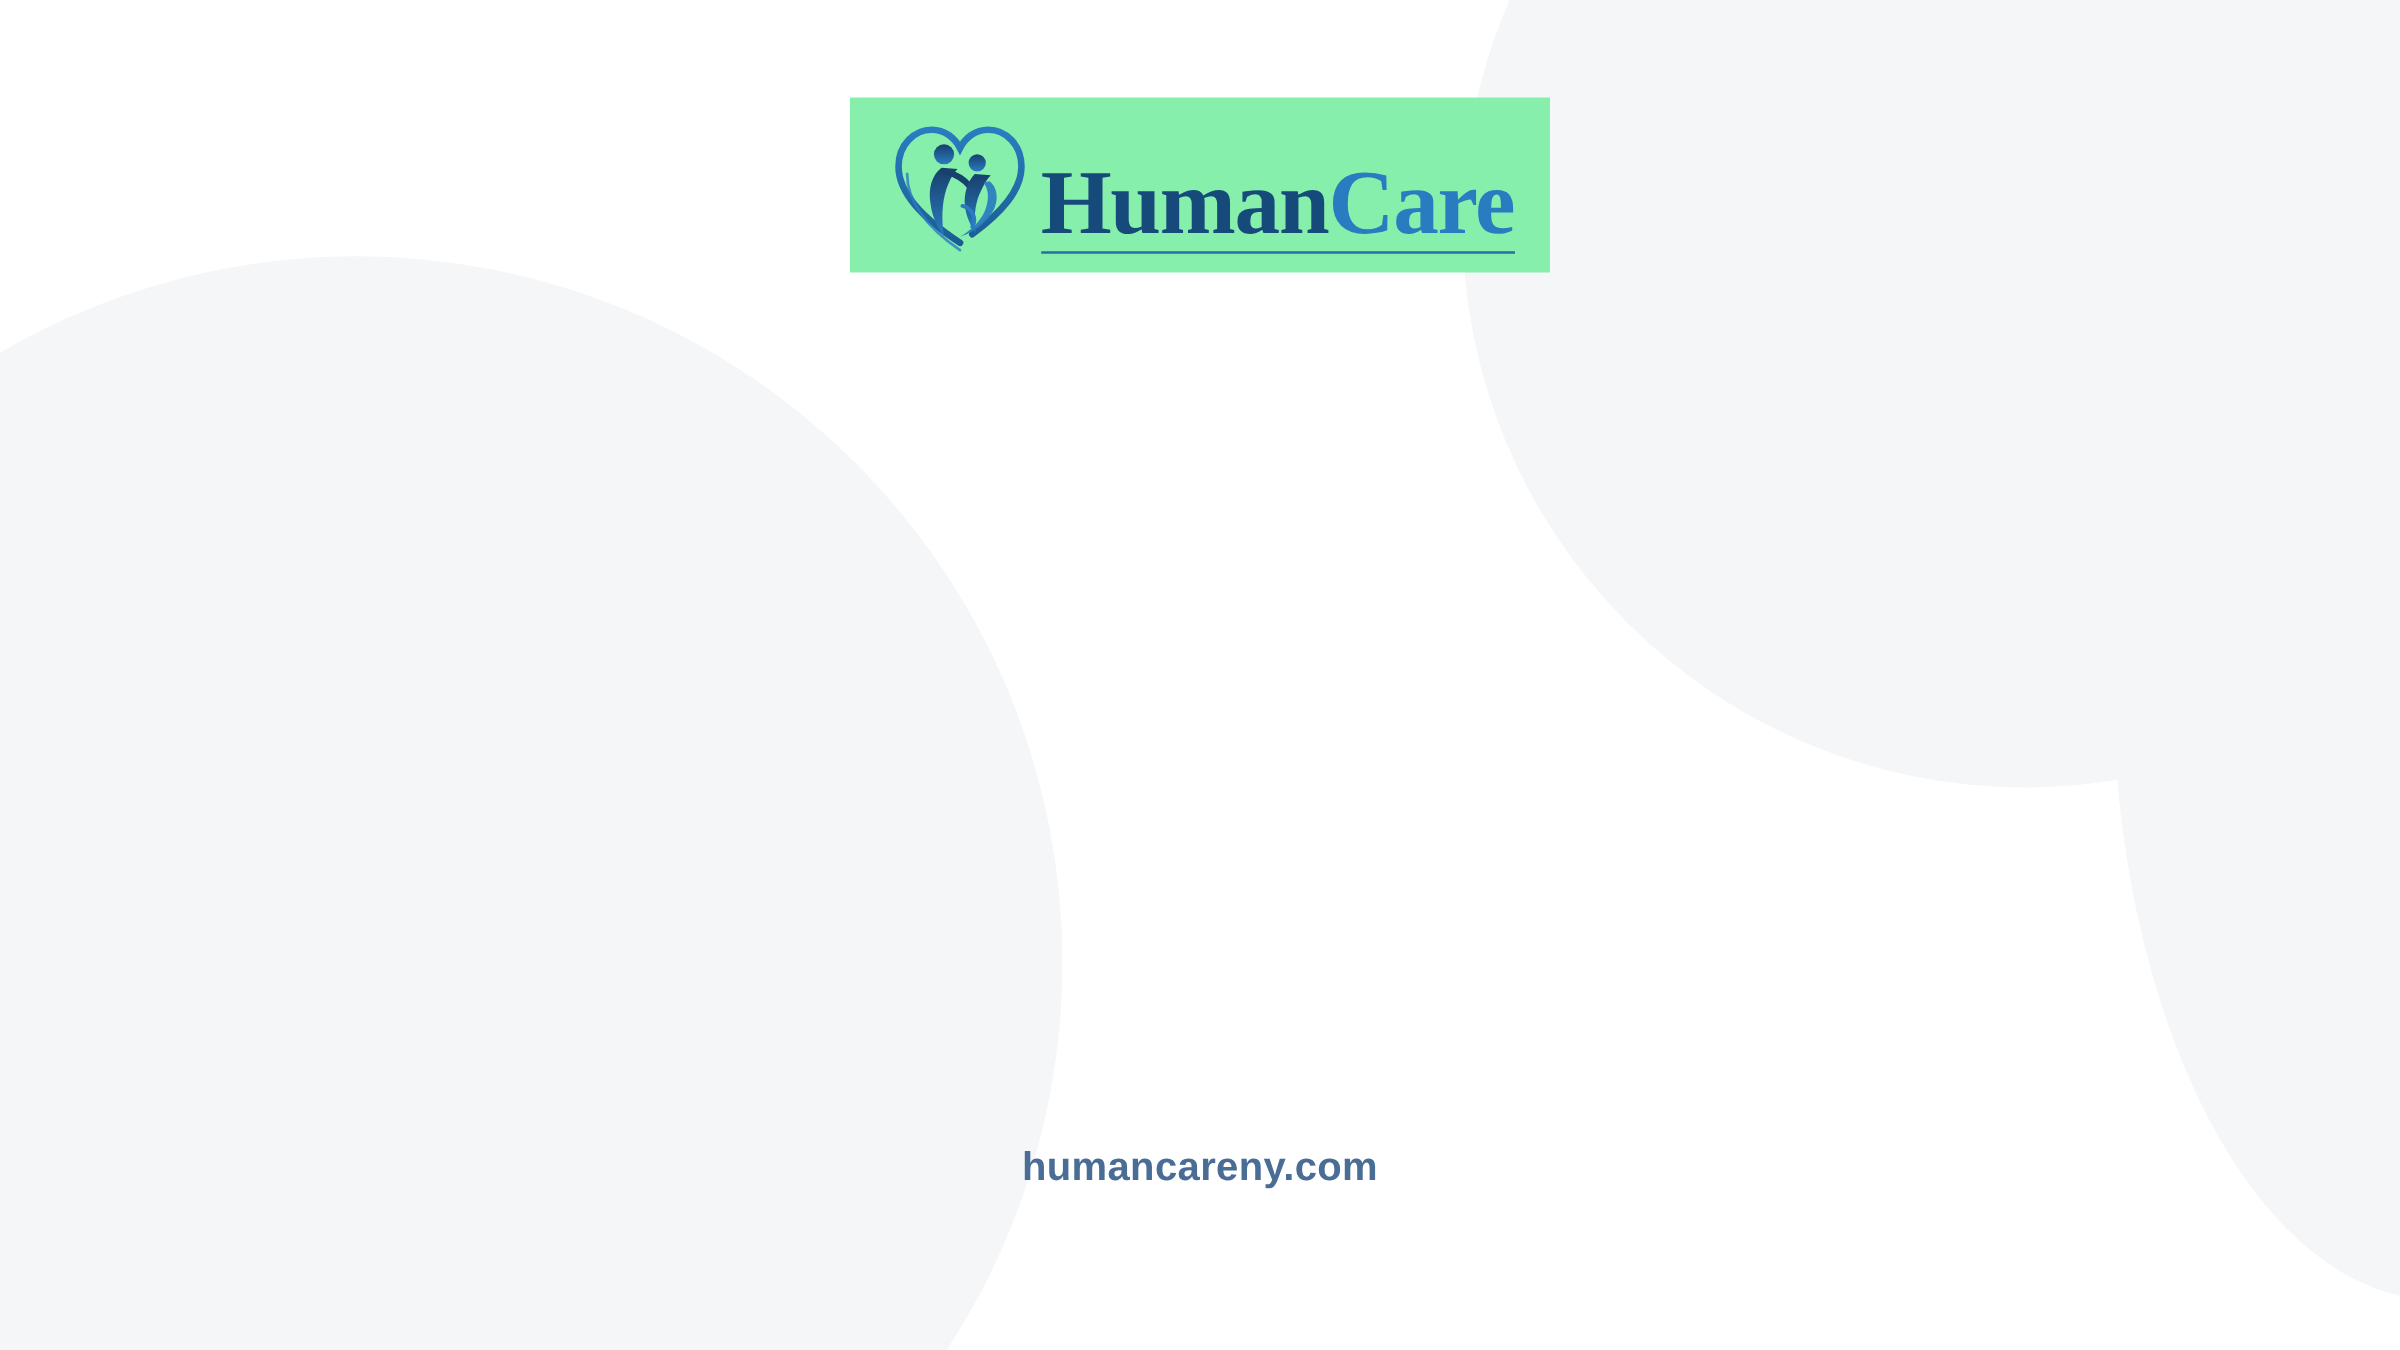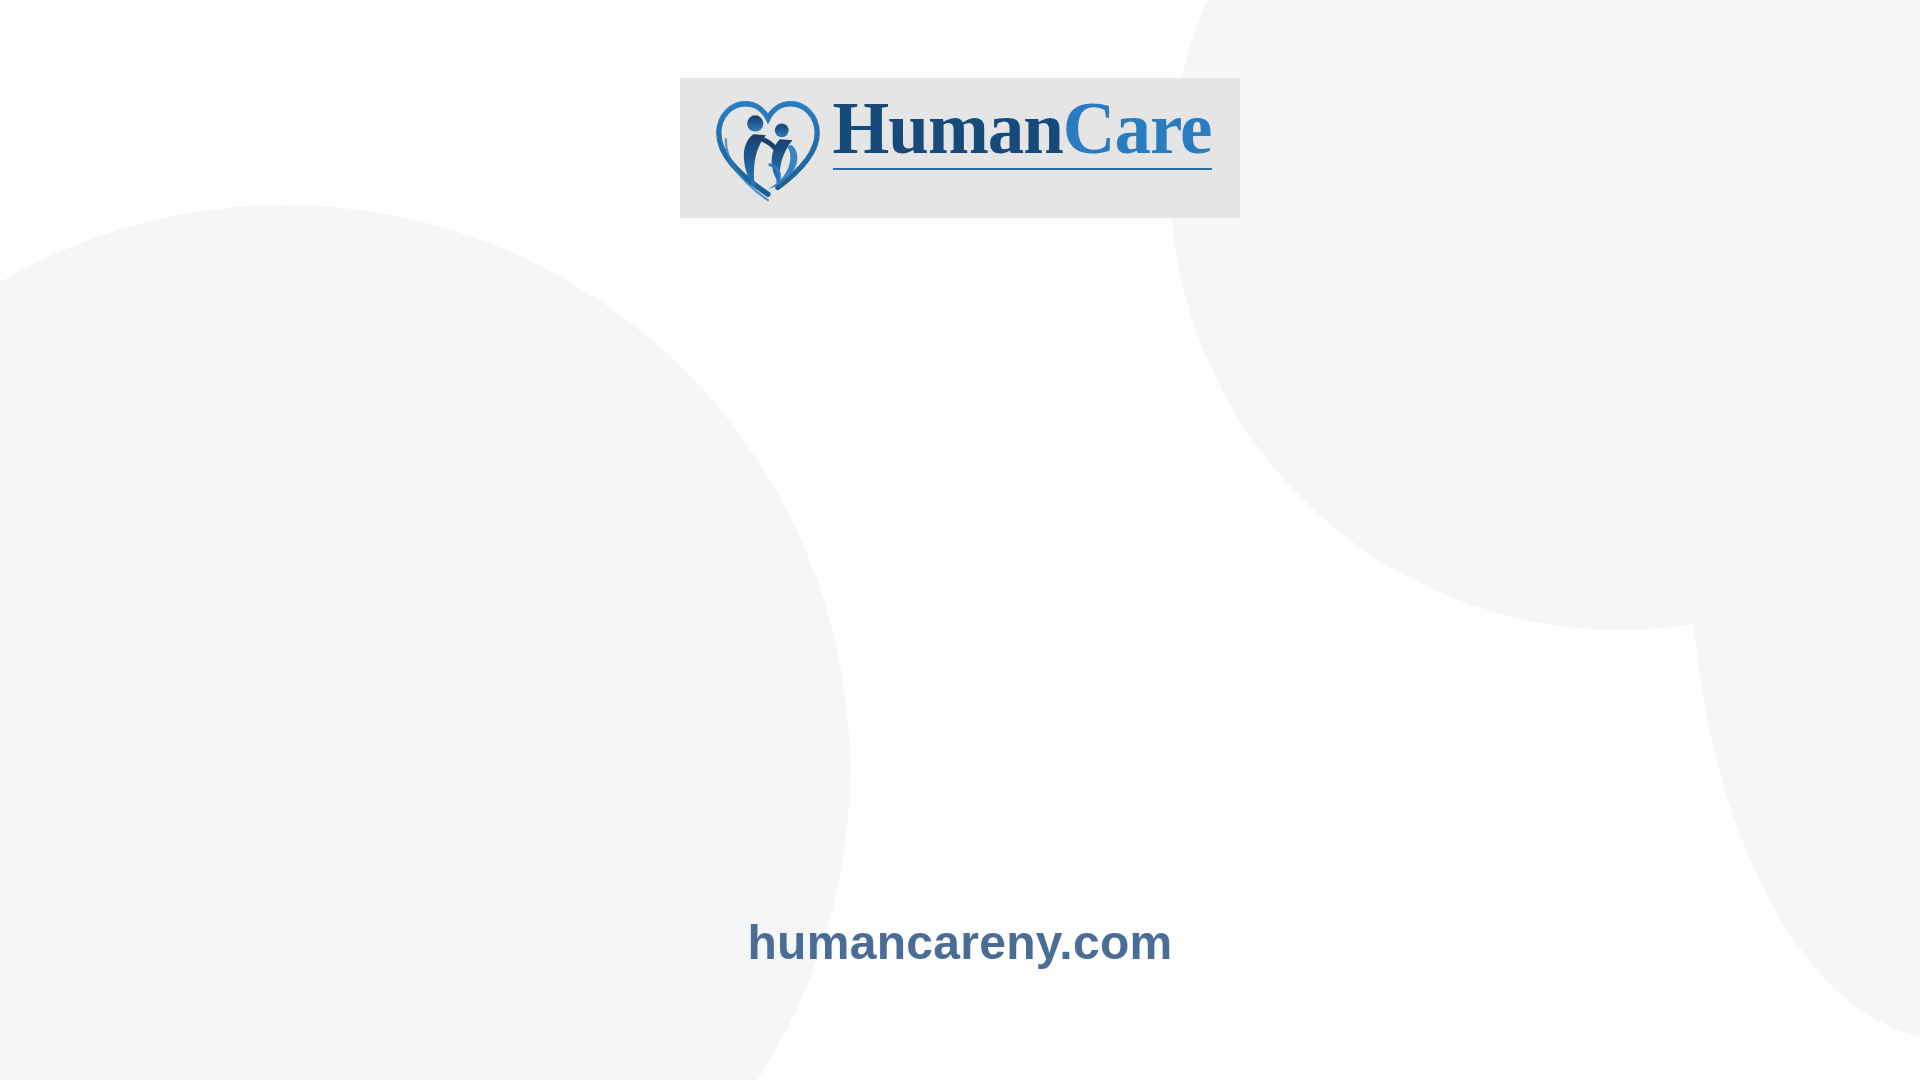--- a/index.html
+++ b/index.html
@@ -51,25 +51,25 @@
     border-radius: 50%;
   }
 
   
   .logo-block {
     position: absolute;
     left: 50%;
     transform: translateX(-50%);
     top: 78px;
     width: 560px;
-    background: #e5e5e5;
+    background: #86efac;
     padding: 12px 14px 10px 14px;
     box-sizing: border-box;
     display: flex;
-    align-items: flex-start;
+    align-items: flex-end;
     justify-content: center;
     gap: 6px;
     z-index: 5;
   }
   .logo-mark {
     width: 118px;
     height: 118px;
     flex: 0 0 118px;
     display: block;
   }
@@ -128,21 +128,21 @@
 
   
   .footer-url {
     position: absolute;
     top: 915px;
     left: 0;
     width: 1920px;
     text-align: center;
     font-family: "Liberation Sans", sans-serif;
     font-weight: bold;
-    font-size: 48px;
+    font-size: 32px;
     letter-spacing: 0.3px;
     color: #4a6d96;
     z-index: 4;
   }
 </style>
 </head>
 <body>
 
 <div class="slide">
 

